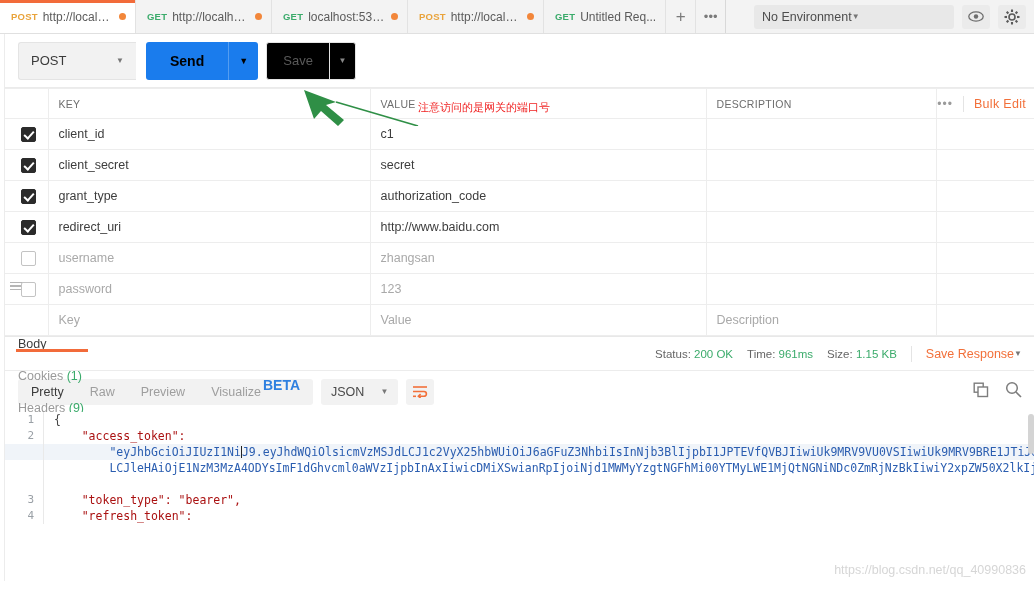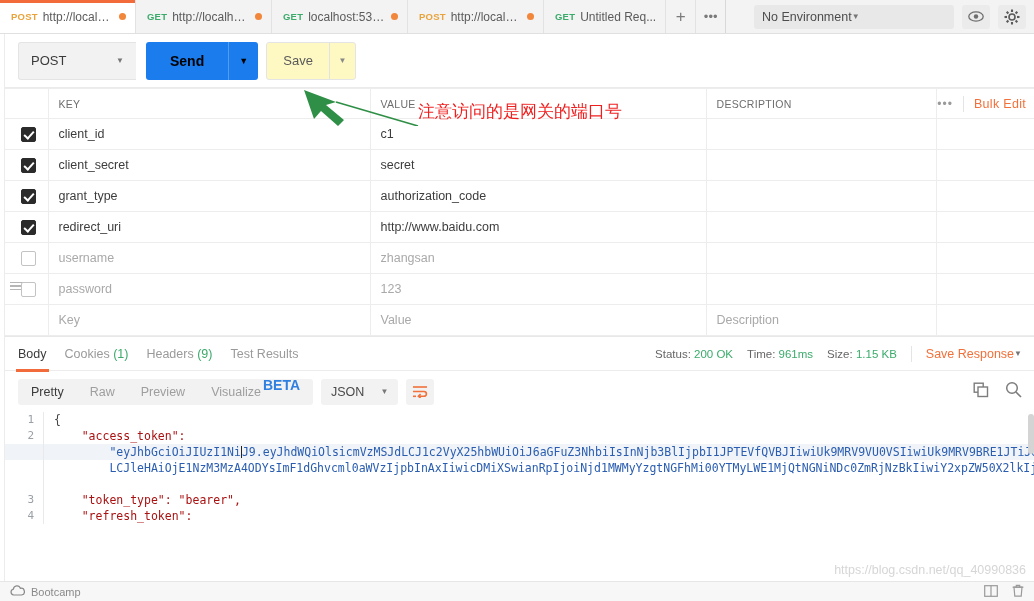--- a/index.html
+++ b/index.html
@@ -100,41 +100,41 @@
     height: 38px; background: #1a7ced; border-radius: 3px; color: #000000;
   }
   .send-btn .lbl { padding: 0 24px; font-size: 14px; font-weight: bold; }
   .send-btn .split {
     display: flex; align-items: center; justify-content: center;
     width: 30px; height: 38px;
     border-left: 1px solid rgba(255,255,255,.25); font-size: 9px;
   }
   .save-btn {
     display: flex; align-items: center; margin-left: 8px;
-    height: 38px; background: #fef9c3; border: 1px solid #e4e4e4; border-radius: 3px;
+    height: 38px; background: #000000; border: 1px solid #e4e4e4; border-radius: 3px;
     color: #5a5a5a;
   }
   .save-btn .lbl { padding: 0 16px; font-size: 13px; }
   .save-btn .split {
     display: flex; align-items: center; justify-content: center;
     width: 26px; height: 36px; border-left: 1px solid #e2e2e2; font-size: 8px; color: #888;
   }
 
   
   .params-label {
     position: relative; height: 14px; padding-left: 28px;
     font-size: 12px; color: #6f6f6f; overflow: hidden;
     background: #fff;
   }
   .params-label span { position: relative; top: -5px; }
 
   
   .annotation {
     position: absolute; left: 418px; top: 100px;
-    font-size: 17px; color: #f01f1f;
+    font-size: 11px; color: #f01f1f;
     font-family: "DejaVu Sans", sans-serif;
     white-space: nowrap; z-index: 30;
   }
   .arrow { position: absolute; left: 300px; top: 86px; z-index: 30; }
 
   
   .ptable { width: 100%; border-collapse: collapse; table-layout: fixed; }
   .ptable th, .ptable td {
     border: 1px solid #ededed;
     border-left: none; border-right: 1px solid #ededed;
@@ -177,21 +177,21 @@
   .bulk { color: #f2703a; font-size: 12.5px; }
   .vsep { width: 1px; height: 16px; background: #e4e4e4; }
 
   
   .respbar {
     display: flex; align-items: center;
     height: 34px; padding: 0 12px 0 18px;
     border-top: 1px solid #e8e8e8;
     background: #fff;
   }
-  .rtabs { display: flex; align-items: stretch; height: 34px; gap: 18px; }
+  .rtabs { display: flex; align-items: stretch; height: 34px; gap: 18px; flex-direction: column; }
   .rtab {
     display: flex; align-items: center; position: relative;
     font-size: 12.5px; color: #9a9a9a;
   }
   .rtab.active { color: #3b3b3b; }
   .rtab.active::after {
     content: ""; position: absolute; left: -2px; right: -2px; bottom: -1px;
     height: 3px; background: #f26b3a;
   }
   .rtab .cnt { color: #3bab6b; }
@@ -552,37 +552,14 @@
     <div class="code-row">
       <span class="gutter">4</span>
       <span class="codetext tok-key">    "refresh_token":</span>
     </div>
     <span class="scroll-thumb" style="top:2px;height:40px;"></span>
   </div>
 
   <div class="leftrail"></div>
   <div class="watermark">https://blog.csdn.net/qq_40990836</div>
 
-  <div class="statusbar">
-    <span>
-      <svg width="15" height="11" viewBox="0 0 15 11">
-          <path d="M3.6 10 A3 3 0 0 1 3.4 4.1 A3.6 3.6 0 0 1 10.4 3.3 A2.9 2.9 0 0 1 11.6 10 Z" fill="none" stroke="#8a8a8a" stroke-width="1.2"></path>
-        </svg>
-    </span>
-    <span>Bootcamp</span>
-    <span class="sb-right">
-      <span>
-        <svg width="14" height="12" viewBox="0 0 14 12">
-            <rect x="0.7" y="0.7" width="12.6" height="10.6" fill="none" stroke="#9a9a9a" stroke-width="1.2"></rect>
-            <line x1="7" y1="0.7" x2="7" y2="11.3" stroke="#9a9a9a" stroke-width="1.2"></line>
-          </svg>
-      </span>
-      <span>
-        <svg width="12" height="13" viewBox="0 0 12 13">
-            <path d="M2 3.2 h8 l-0.8 9 h-6.4 Z" fill="none" stroke="#9a9a9a" stroke-width="1.2"></path>
-            <line x1="0.6" y1="3.2" x2="11.4" y2="3.2" stroke="#9a9a9a" stroke-width="1.2"></line>
-            <path d="M4.3 3.2 V1.3 h3.4 V3.2" fill="none" stroke="#9a9a9a" stroke-width="1.2"></path>
-          </svg>
-      </span>
-    </span>
-  </div>
 
 </div>
 
 </body></html>

